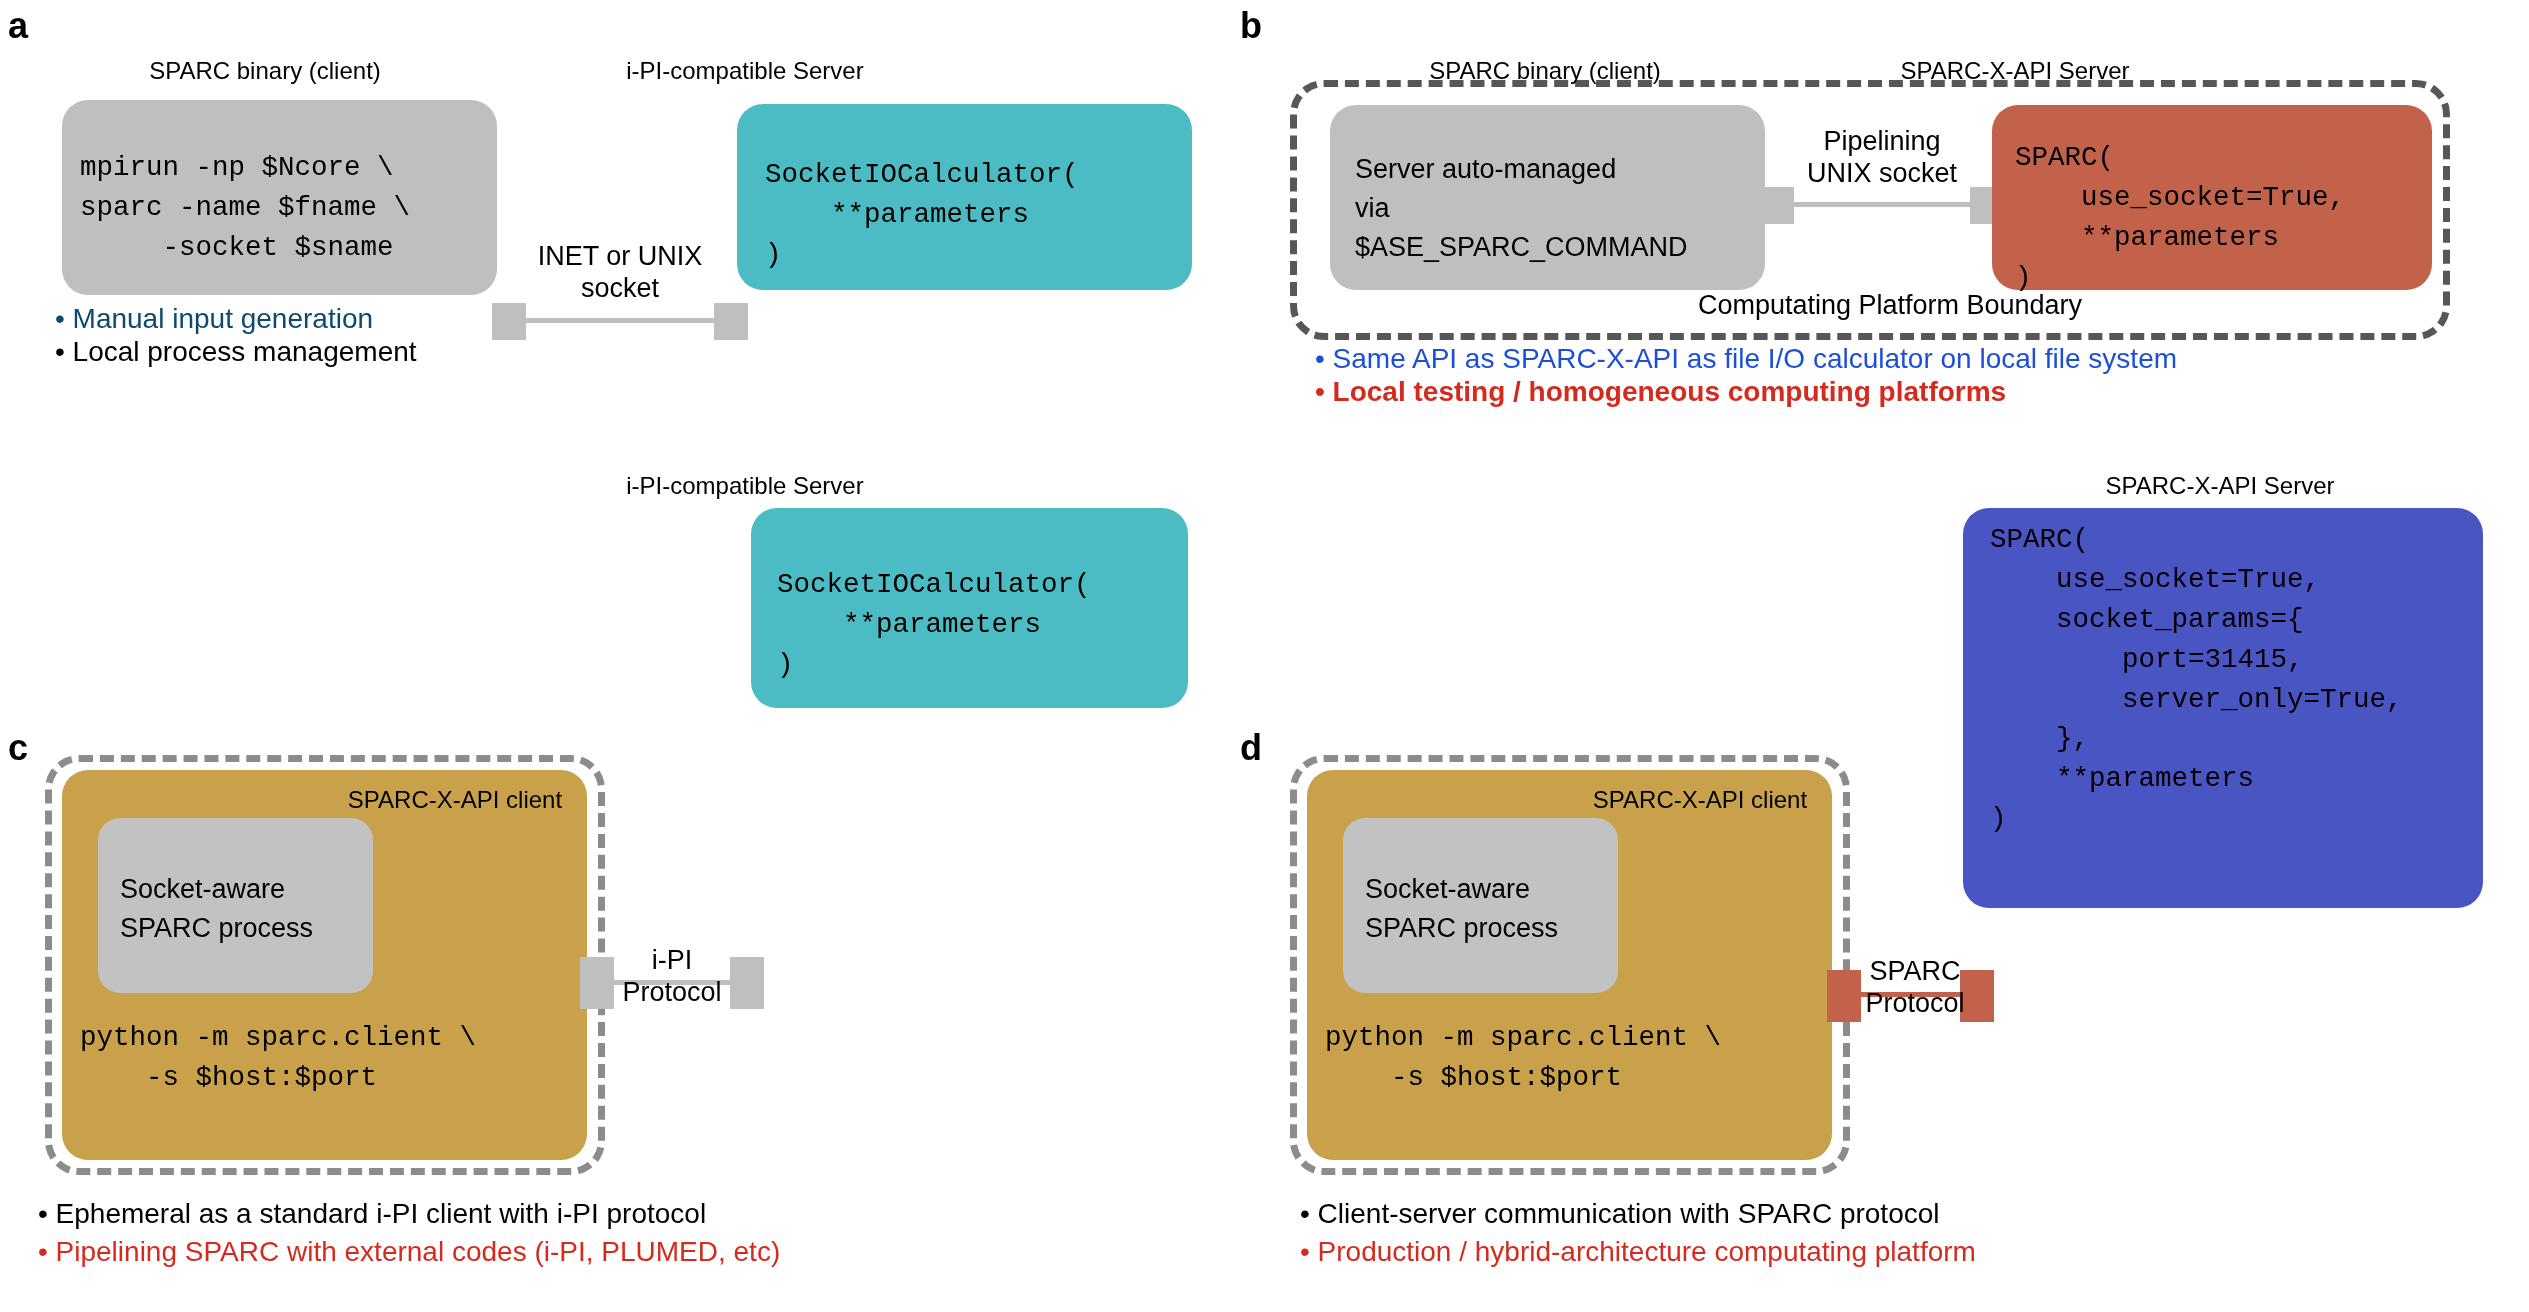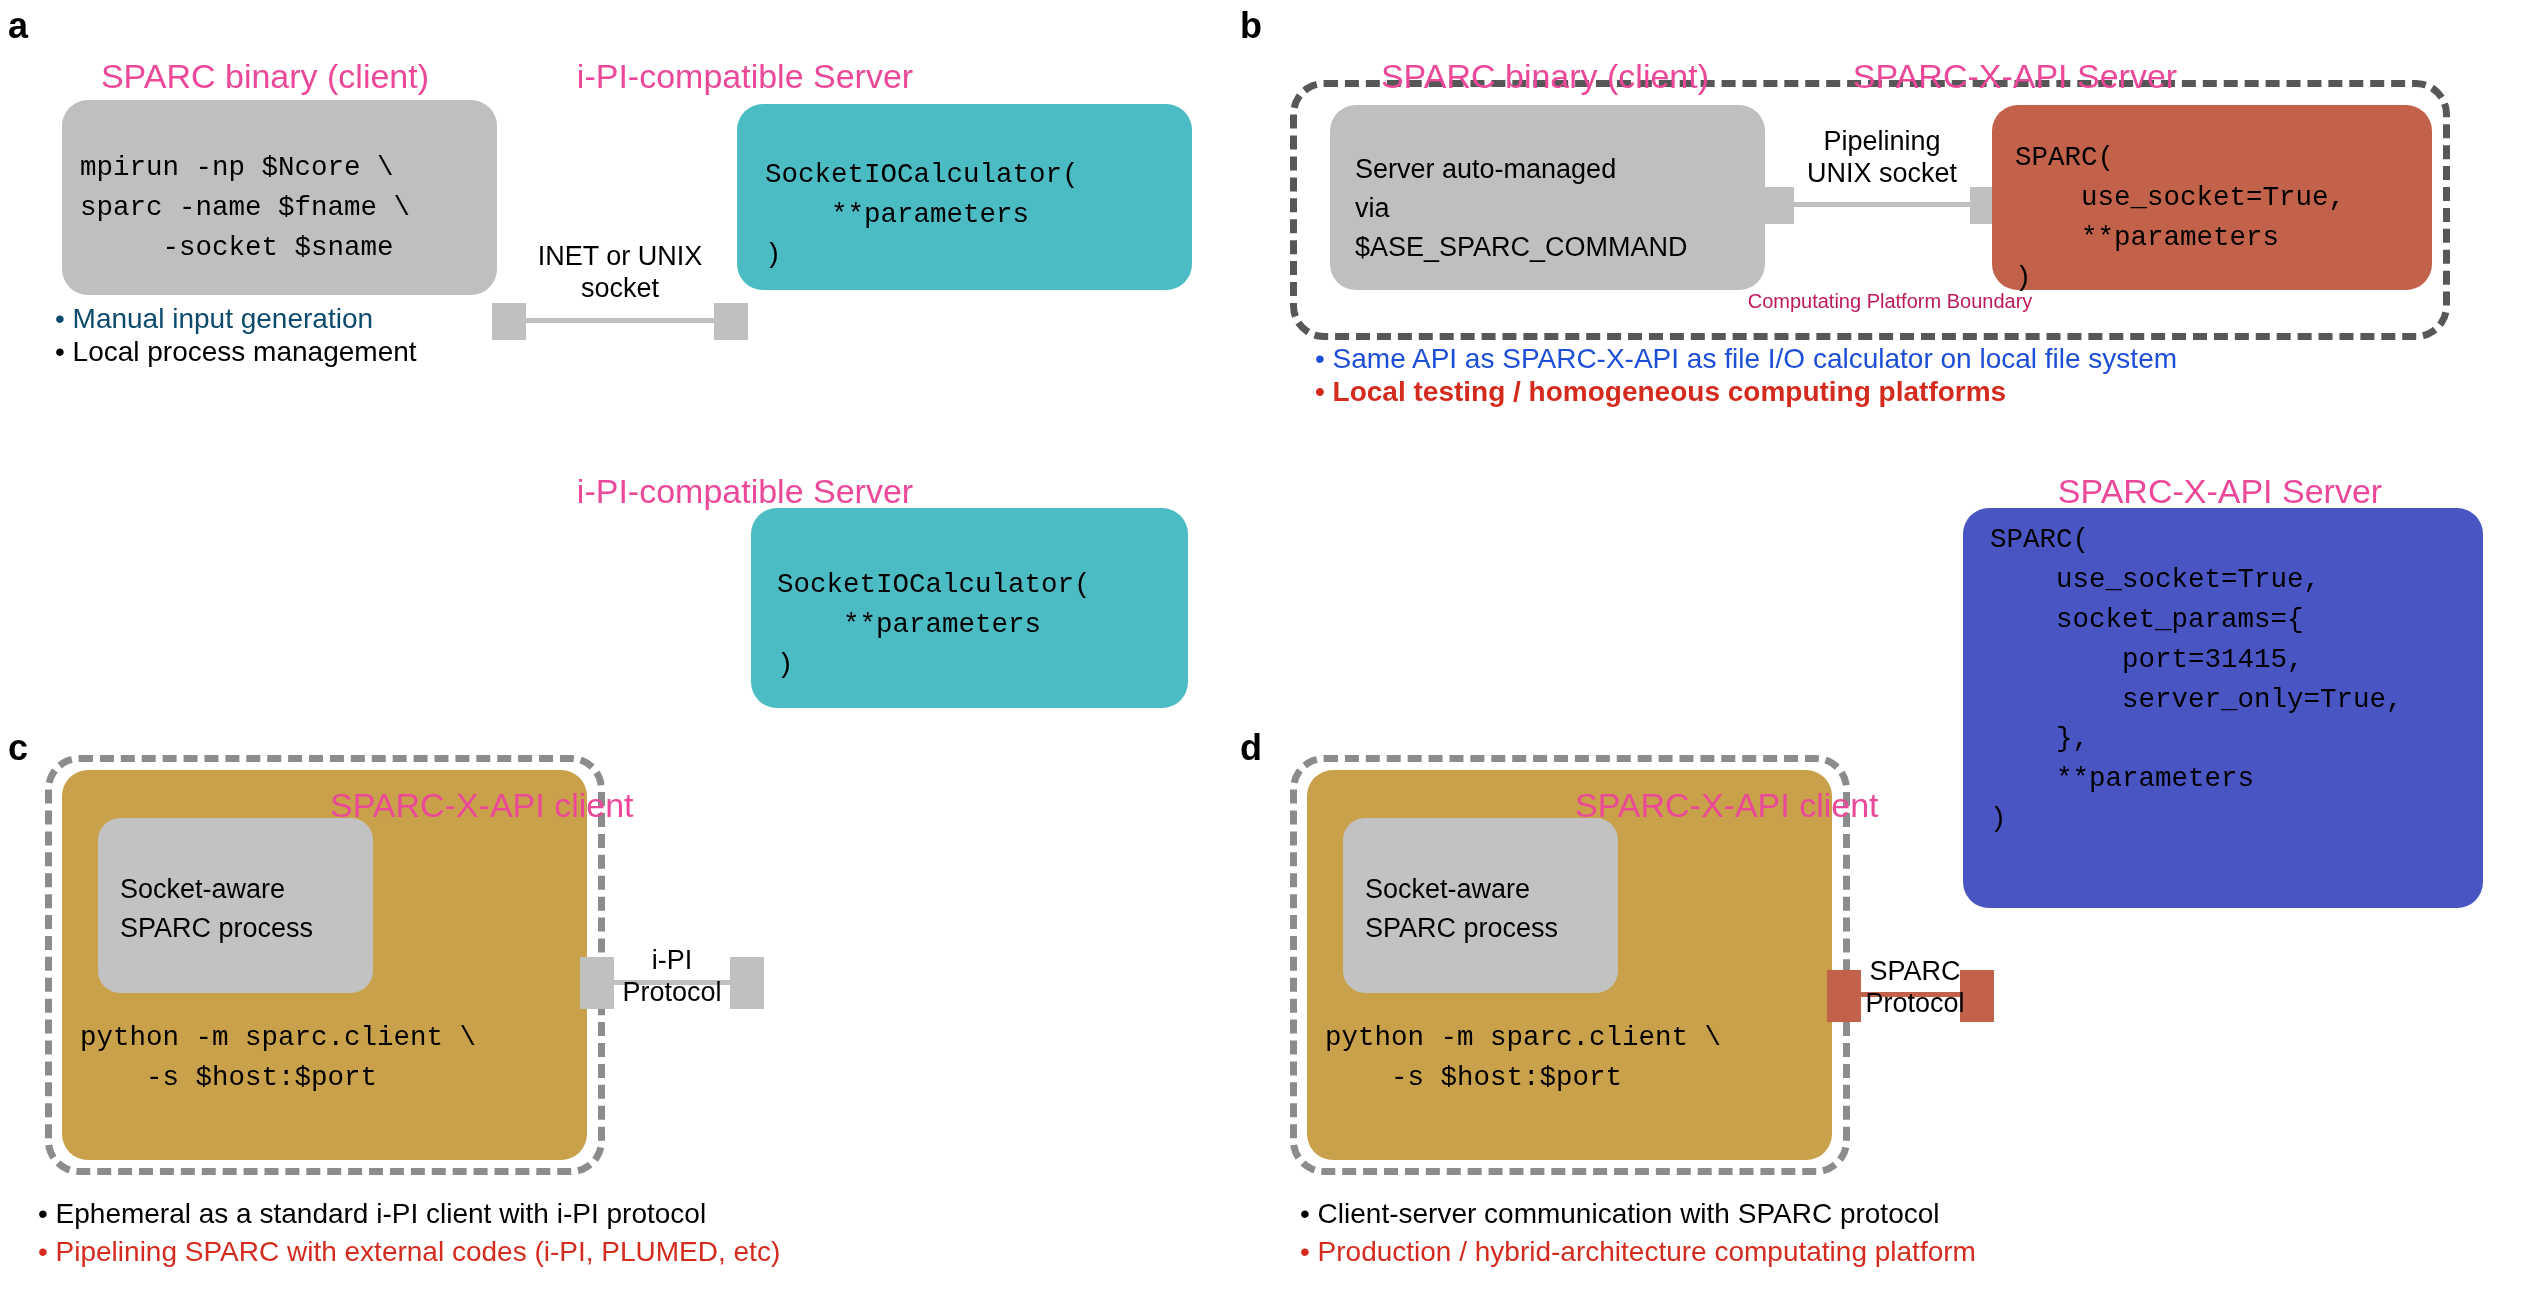--- a/index.html
+++ b/index.html
@@ -28,22 +28,22 @@
   .box-gray   { background: #bfbfbf; }
   .box-teal   { background: #4cbcc4; }
   .box-red    { background: #c3624a; }
   .box-gold   { background: #c9a14a; }
   .box-blue   { background: #4a55c4; }
   .inner-gray { background: #c2c2c2; border-radius: 22px; }
 
   .box-title {
     position: absolute;
     font-family: "Liberation Sans", sans-serif;
-    font-size: 34px;
-    color: #ec4899;
+    font-size: 24px;
+    color: #000000;
     text-align: center;
     white-space: nowrap;
     line-height: 1.15;
   }
   .mono {
     position: absolute;
     font-family: "Liberation Mono", "DejaVu Sans Mono", monospace;
     font-size: 27.5px;
     color: #000;
     white-space: pre;
@@ -88,22 +88,22 @@
   .dashed-light {
     position: absolute;
     box-sizing: border-box;
     border: 7px dashed #8c8c8c;
     border-radius: 34px;
     background: transparent;
   }
   .boundary-label {
     position: absolute;
     font-family: "Liberation Sans", sans-serif;
-    font-size: 20px;
-    color: #be185d;
+    font-size: 27px;
+    color: #000000;
     white-space: nowrap;
     text-align: center;
   }
   .bullet {
     position: absolute;
     font-family: "Liberation Sans", sans-serif;
     font-size: 28px;
     color: #000;
     white-space: nowrap;
     line-height: 1.35;

